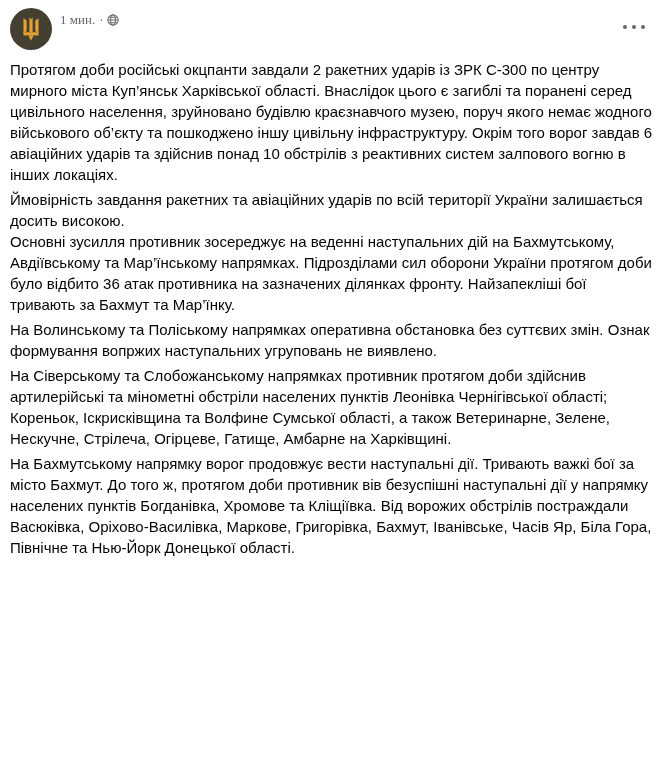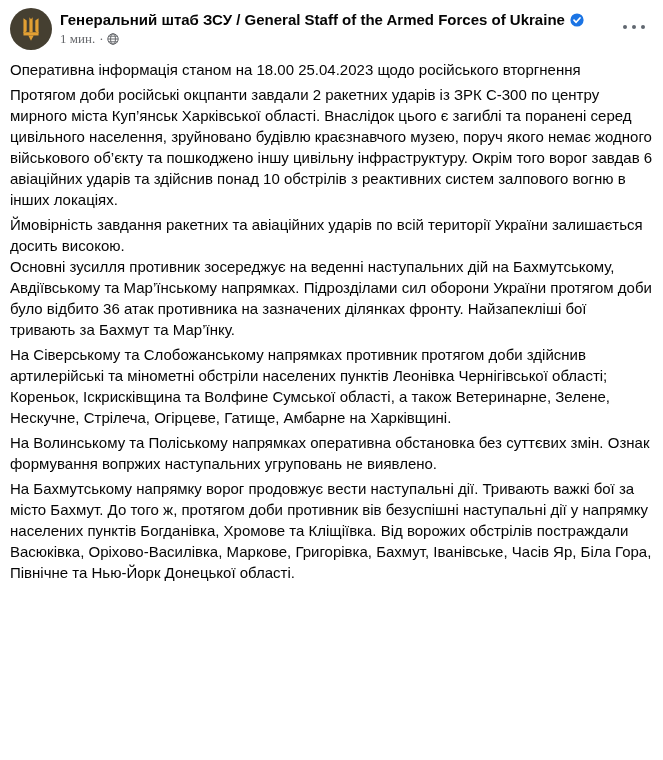--- a/index.html
+++ b/index.html
@@ -111,29 +111,20 @@
             <path d="M19 3 L16 5 L16 15 L19 17 Z"></path>
             <path d="M10.5 2 L12 4 L13.5 2 L13.5 16 L10.5 16 Z"></path>
             <rect x="5" y="16" width="14" height="3"></rect>
             <path d="M9.5 19 L14.5 19 L12 24 Z"></path>
           </g>
         </svg>
       </span>
     </div>
 
     <div class="header-text">
-      <div class="page-name-row">
-        <span class="page-name">Генеральний штаб ЗСУ / General Staff of the Armed Forces of Ukraine</span>
-        <span>
-          <svg width="14" height="14" viewBox="0 0 14 14">
-            <circle cx="7" cy="7" r="6.6" fill="#1b74e4"></circle>
-            <path d="M4 7.2 L6.1 9.3 L10 5" fill="none" stroke="#ffffff" stroke-width="1.7" stroke-linecap="round" stroke-linejoin="round"></path>
-          </svg>
-        </span>
-      </div>
       <div class="meta-row">
         <span class="timestamp">1 мин.</span>
         <span>·</span>
         <span>
           <svg width="12" height="12" viewBox="0 0 12 12">
             <g fill="none" stroke="#65676b" stroke-width="1">
               <circle cx="6" cy="6" r="5.2"></circle>
               <ellipse cx="6" cy="6" rx="2.4" ry="5.2"></ellipse>
               <line x1="0.8" y1="6" x2="11.2" y2="6"></line>
               <line x1="1.4" y1="3.2" x2="10.6" y2="3.2"></line>
@@ -148,22 +139,21 @@
       <span style="display:flex;gap:5px;">
         <i></i>
           <i></i>
           <i></i>
       </span>
     </button>
 
   </div>
 
   <div class="post-body">
-      <p>Оперативна інформація станом на 18.00 25.04.2023 щодо російського вторгнення</p>
       <p>Протягом доби російські окцпанти завдали 2 ракетних ударів із ЗРК С-300 по центру мирного міста Куп’янськ Харківської області. Внаслідок цього є загиблі та поранені серед цивільного населення, зруйновано будівлю краєзнавчого музею, поруч якого немає жодного військового об’єкту та пошкоджено іншу цивільну інфраструктуру. Окрім того ворог завдав 6 авіаційних ударів та здійснив понад 10 обстрілів з реактивних систем залпового вогню в інших локаціях.</p>
       <p>Ймовірність завдання ракетних та авіаційних ударів по всій території України залишається досить високою.
 Основні зусилля противник зосереджує на веденні наступальних дій на Бахмутському, Авдіївському та Мар’їнському напрямках. Підрозділами сил оборони України протягом доби було відбито 36 атак противника на зазначених ділянках фронту. Найзапекліші бої тривають за Бахмут та Мар’їнку.</p>
+      <p>На Волинському та Поліському напрямках оперативна обстановка без суттєвих змін. Ознак формування вопржих наступальних угруповань не виявлено.</p>
       <p>На Сіверському та Слобожанському напрямках противник протягом доби здійснив артилерійські та мінометні обстріли населених пунктів Леонівка Чернігівської області; Кореньок, Іскрисківщина та Волфине Сумської області, а також Ветеринарне, Зелене, Нескучне, Стрілеча, Огірцеве, Гатище, Амбарне на Харківщині.</p>
-      <p>На Волинському та Поліському напрямках оперативна обстановка без суттєвих змін. Ознак формування вопржих наступальних угруповань не виявлено.</p>
       <p>На Бахмутському напрямку ворог продовжує вести наступальні дії. Тривають важкі бої за місто Бахмут. До того ж, протягом доби противник вів безуспішні наступальні дії у напрямку населених пунктів Богданівка, Хромове та Кліщіївка. Від ворожих обстрілів постраждали Васюківка, Оріхово-Василівка, Маркове, Григорівка, Бахмут, Іванівське, Часів Яр, Біла Гора, Північне та Нью-Йорк Донецької області.</p>
     </div>
 
 </div>
 
 </body></html>

